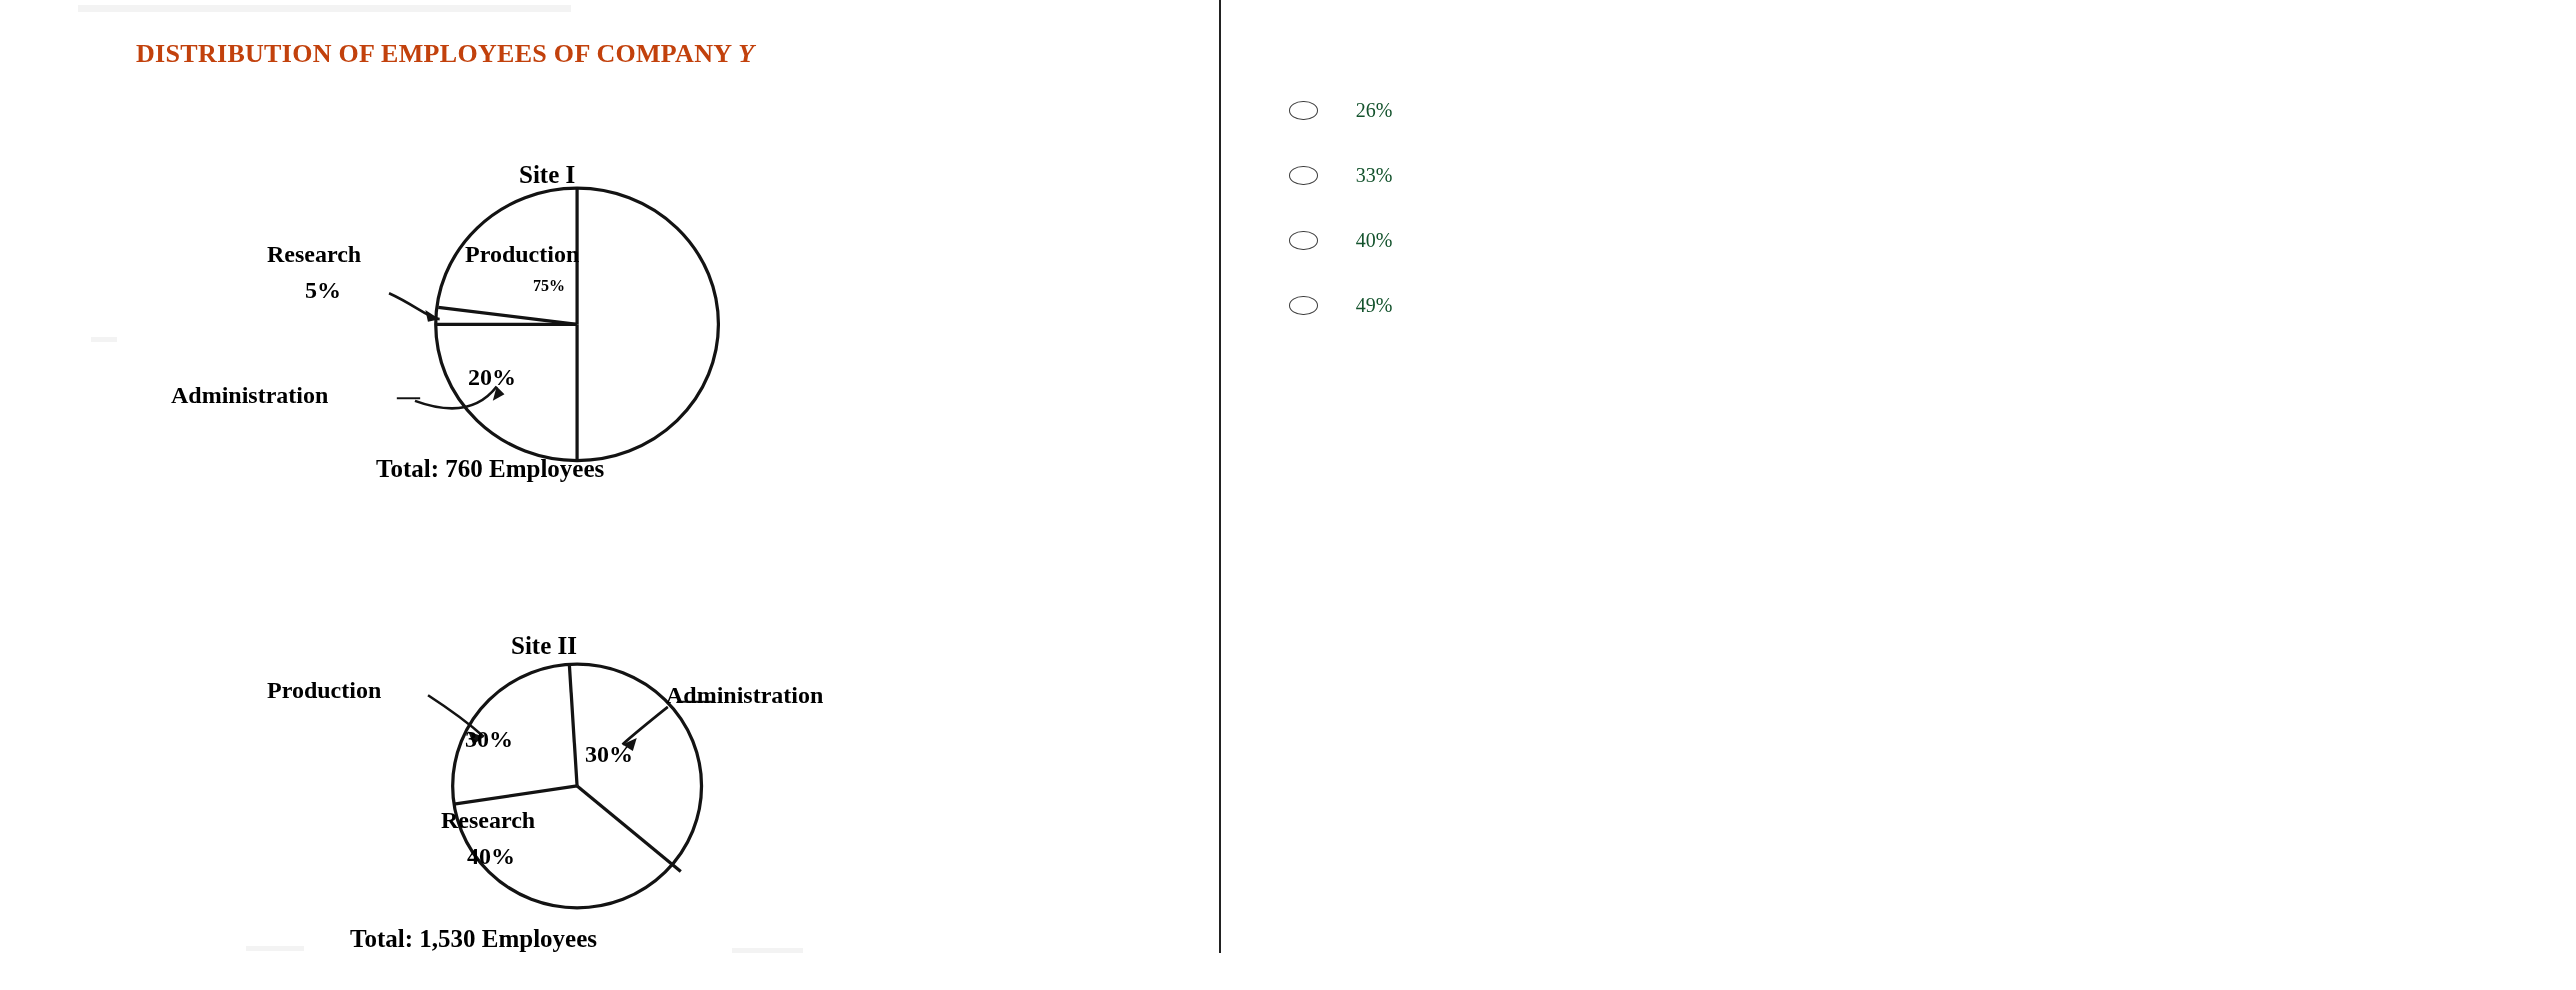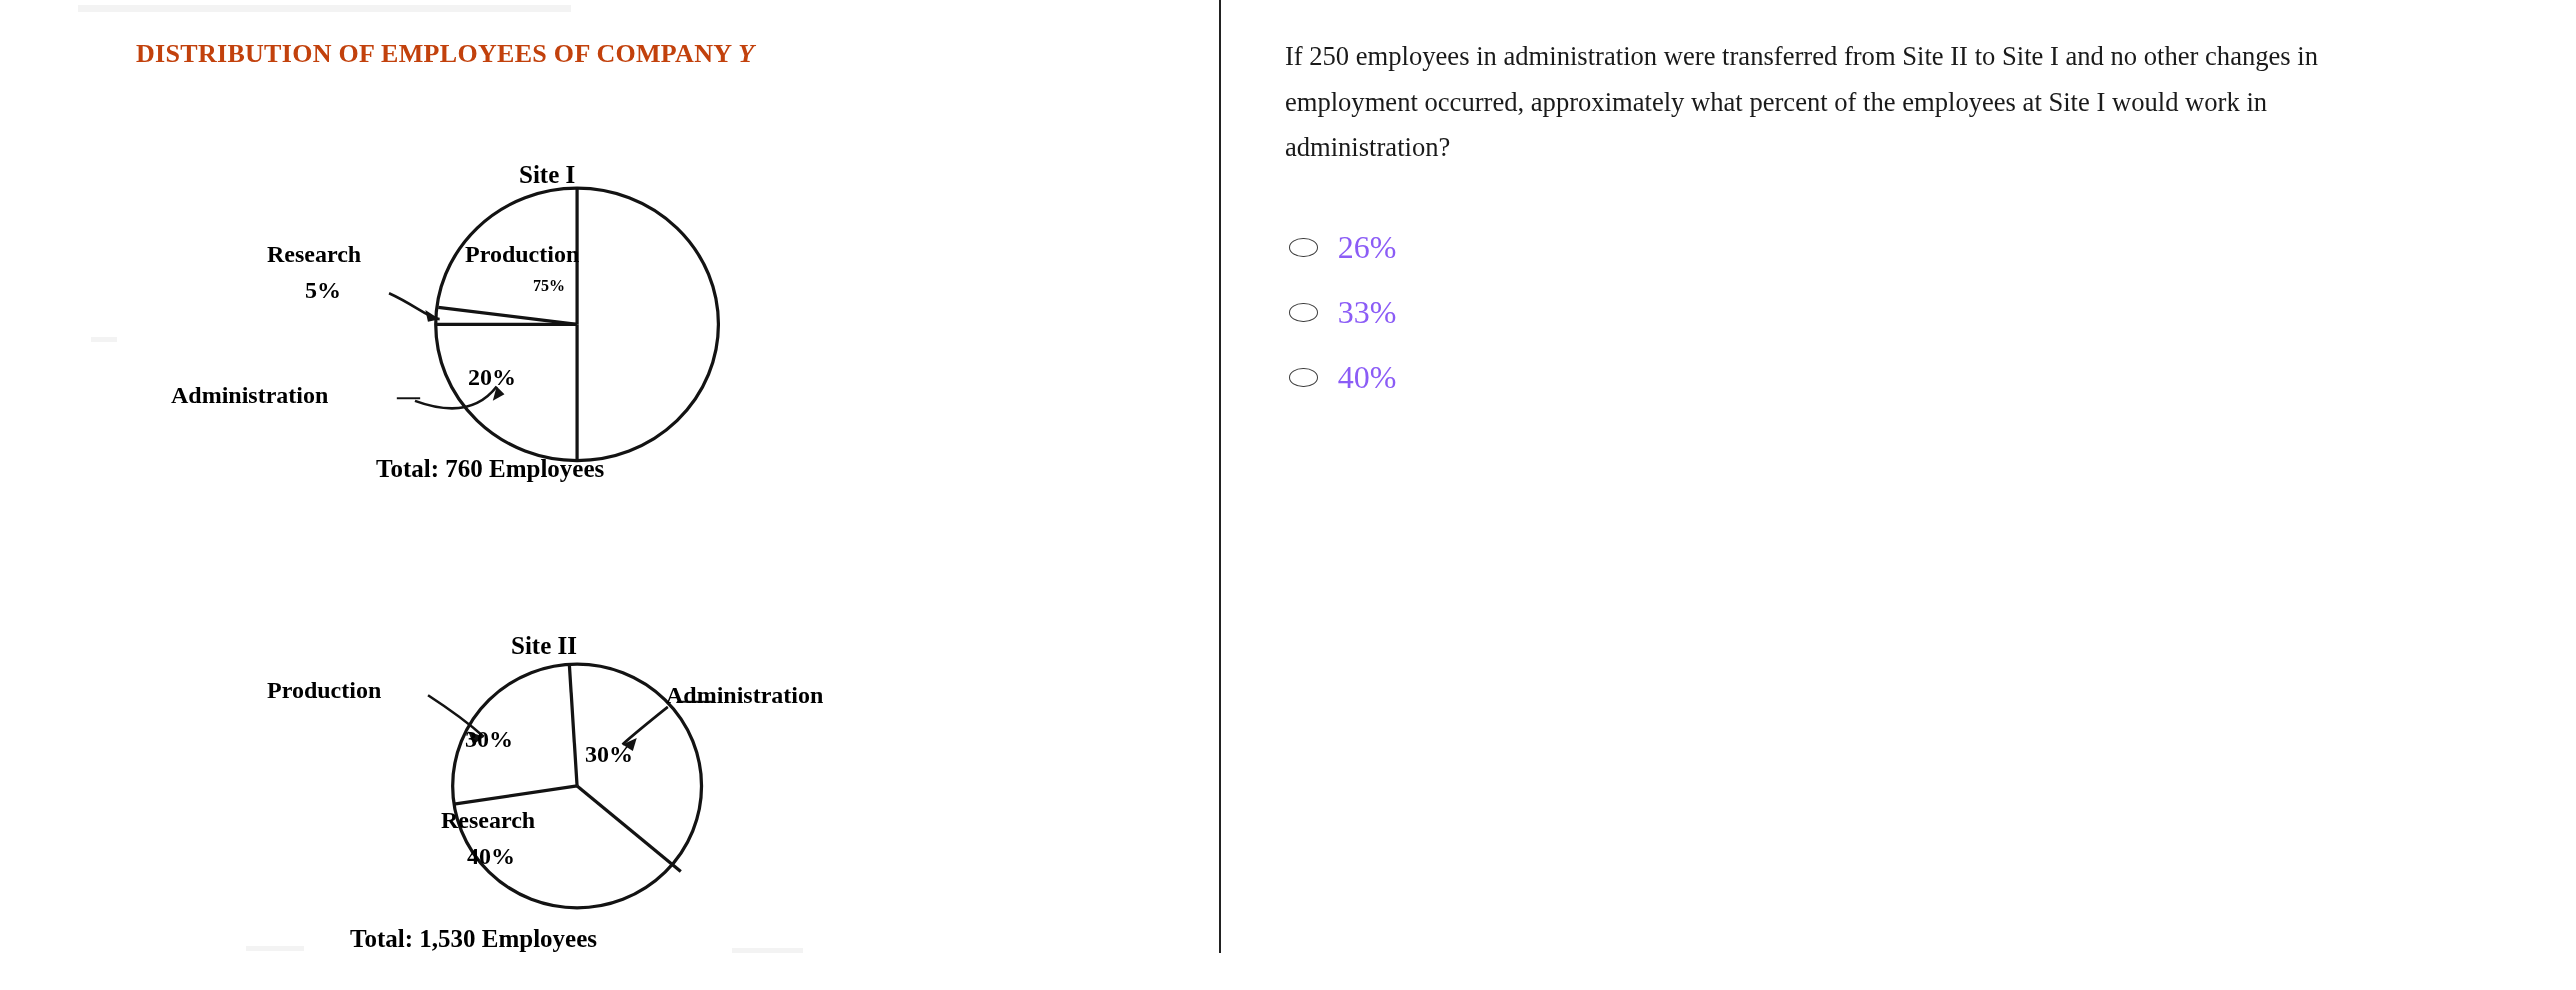--- a/index.html
+++ b/index.html
@@ -125,24 +125,24 @@
   .radio {
     width: 27px;
     height: 17.5px;
     border: 1.9px solid #3c3c3c;
     border-radius: 50%;
     background: #ffffff;
     flex: 0 0 27px;
     margin-left: 3.9px;
   }
   .choice-label {
-    margin-left: 20px;
-    font-family: "Liberation Serif", serif;
-    font-size: 32px;
-    color: #8b5cf6;
+    margin-left: 38px;
+    font-family: "Liberation Serif", serif;
+    font-size: 20px;
+    color: #14532d;
   }
 </style>
 </head>
 <body>
 
 <div class="page">
 
   <div class="figure-panel">
 
     <div class="smudge" style="left:78px; top:5.2px; width:493px; height:6.5px;"></div>
@@ -214,32 +214,35 @@
       <div class="lbl" id="s2-admin-pct">30%</div>
       <div class="lbl" id="s2-research">Research</div>
       <div class="lbl" id="s2-research-pct">40%</div>
       <div class="lbl" id="s2-total">Total:  1,530 Employees</div>
     </div>
   </div>
 
   <div class="divider"></div>
 
   <div class="question-panel">
-    <div class="question-text">If 250 employees in administration were transferred from Site II to Site I and no other changes in employment occurred, approximately what percent of the employees at Site I would work in administration?</div>
 
     <div class="choices">
       <div class="choice-row">
         <span class="radio"></span>
         <span class="choice-label">26%</span>
       </div>
       <div class="choice-row">
         <span class="radio"></span>
         <span class="choice-label">33%</span>
       </div>
       <div class="choice-row">
         <span class="radio"></span>
         <span class="choice-label">40%</span>
+      </div>
+      <div class="choice-row">
+        <span class="radio"></span>
+        <span class="choice-label">49%</span>
       </div>
     </div>
   </div>
 
 </div>
 
 
 </body></html>

